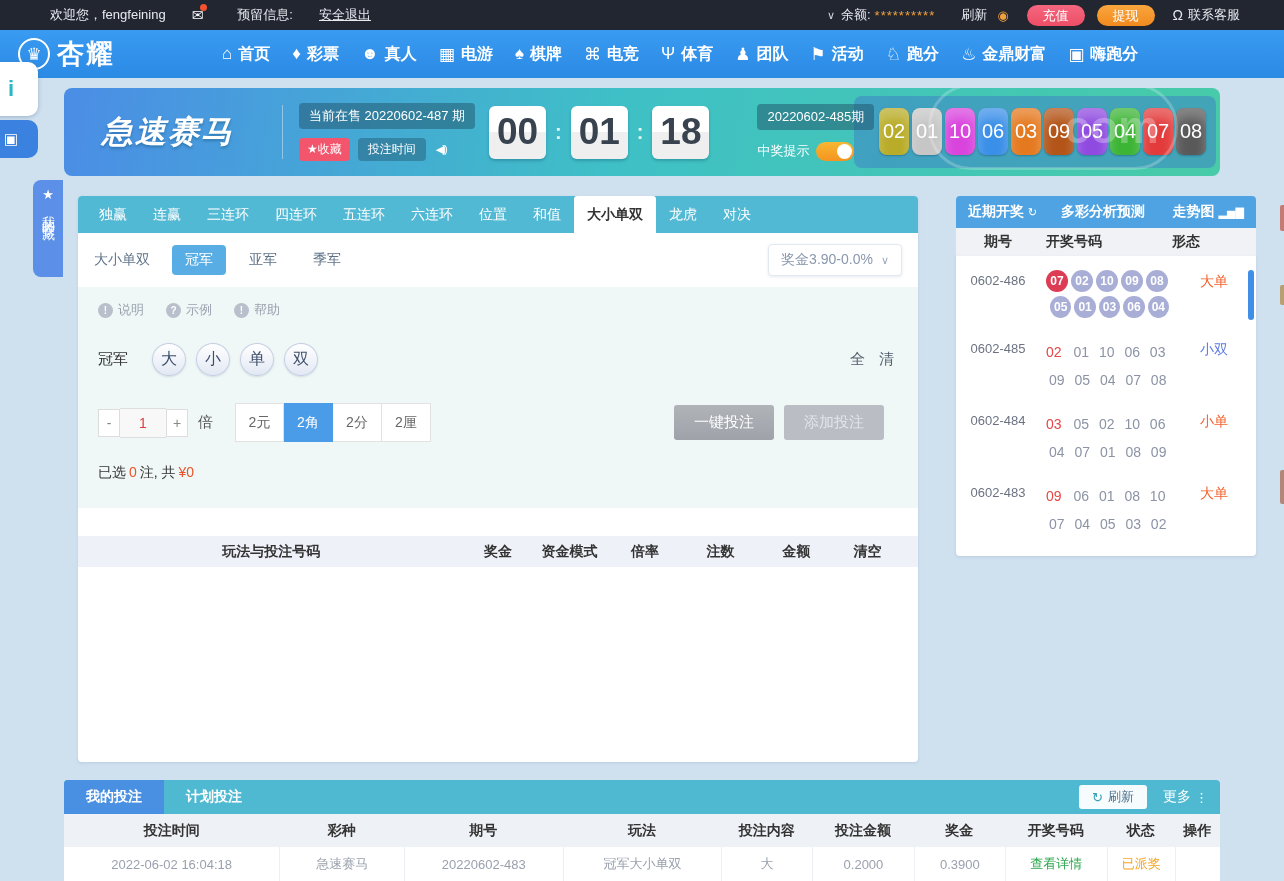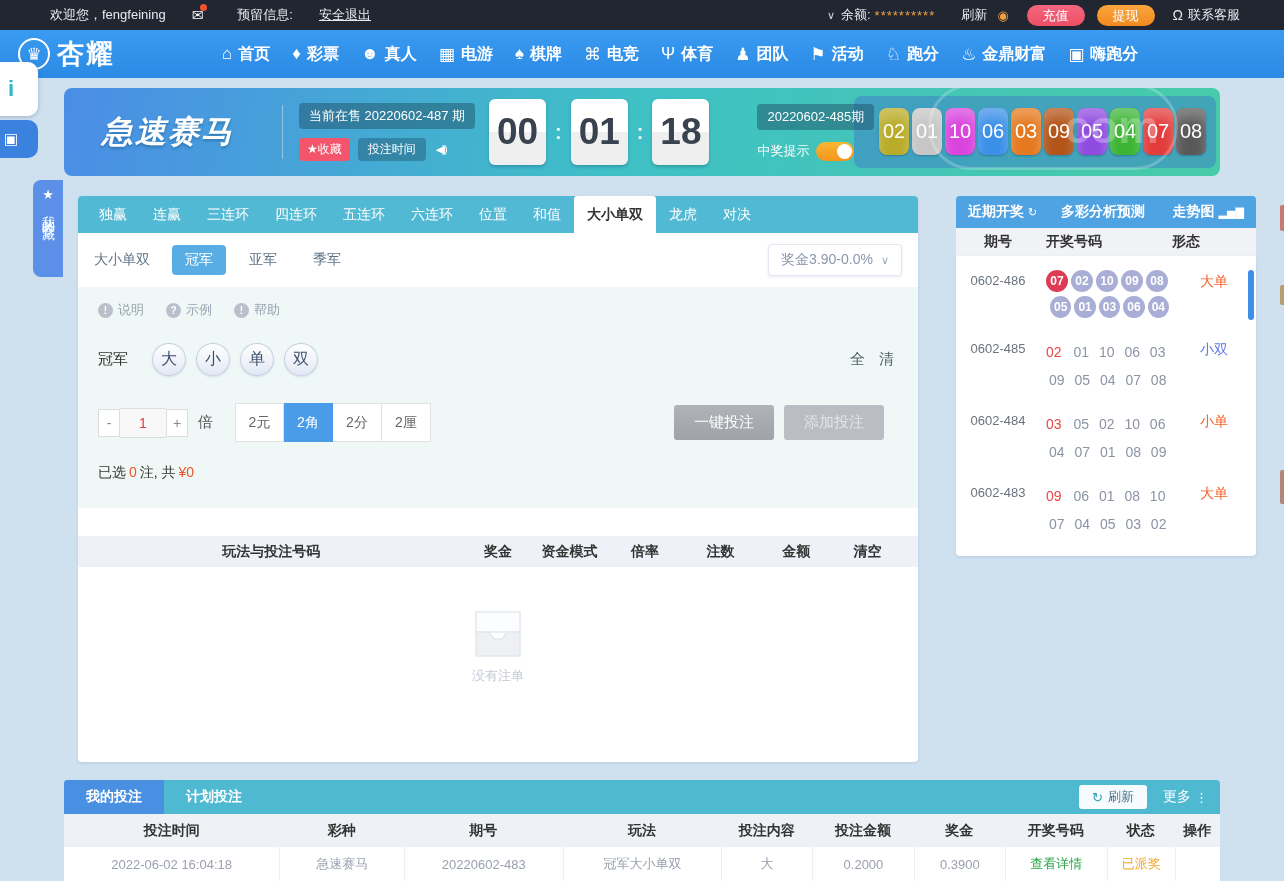--- a/index.html
+++ b/index.html
@@ -38,21 +38,21 @@
   .banner { position:absolute; left:64px; top:88px; width:1156px; height:88px; border-radius:8px; background:linear-gradient(100deg,#4b8de6 0%,#3fc0c6 48%,#47cba8 100%); display:flex; align-items:center; overflow:hidden; }
   .game-logo { color:#fff; font-size:31px; font-weight:bold; font-style:italic; text-shadow:0 2px 3px rgba(0,60,90,.35); margin-left:38px; width:178px; letter-spacing:2px; }
   .v-div { width:1px; height:54px; background:rgba(255,255,255,.4); margin:0 16px 0 2px; }
   .sale-block { display:flex; flex-direction:column; justify-content:flex-end; }
   .dark-badge { background:rgba(32,82,104,.5); color:#fff; font-size:13px; border-radius:4px; padding:4px 10px; white-space:nowrap; }
   .badge-row { display:flex; align-items:center; margin-top:9px; }
   .fav-badge { background:#f3556d; color:#fff; font-size:12px; border-radius:4px; padding:3px 8px; margin-right:8px; cursor:pointer; }
   .time-badge { background:rgba(32,82,104,.42); color:#fff; font-size:12px; border-radius:4px; padding:3px 10px; margin-right:10px; }
   .speaker { color:#fff; font-size:11px; cursor:pointer; letter-spacing:-2px; }
   .clock { display:flex; align-items:center; margin-left:14px; }
-  .flip { width:57px; height:66px; border-radius:6px; background:linear-gradient(#ffffff 0 50%,#efefef 50% 100%); box-shadow:0 2px 3px rgba(0,50,80,.25); color:#39434f; font-size:37px; font-weight:bold; display:flex; align-items:center; justify-content:center; }
+  .flip { width:57px; height:53px; border-radius:6px; background:linear-gradient(#ffffff 0 50%,#efefef 50% 100%); box-shadow:0 2px 3px rgba(0,50,80,.25); color:#39434f; font-size:37px; font-weight:bold; display:flex; align-items:center; justify-content:center; }
   .colon { color:rgba(255,255,255,.85); font-size:20px; font-weight:bold; margin:0 9px; }
   .result-block { display:flex; flex-direction:column; margin-left:48px; z-index:2;text-align:right; }
   .tip-row { display:flex; align-items:center; margin-top:12px; }
   .tip-label { color:#fff; font-size:13px; margin-right:7px; }
   .toggle { width:38px; height:19px; border-radius:10px; background:linear-gradient(#f7b733,#f5941e); position:relative; cursor:pointer; }
   .toggle::after { content:""; position:absolute; right:2px; top:2px; width:15px; height:15px; border-radius:50%; background:#fff; }
   .balls-overlay { position:absolute; left:790px; top:8px; width:362px; height:72px; border-radius:8px; background:rgba(62,118,200,.45); }
   .balls { position:absolute; left:815px; top:20px; display:flex; }
   .ball { width:30px; height:47px; border-radius:8px; margin-right:3px; color:#fff; font-size:20px; display:flex; align-items:center; justify-content:center; box-shadow:inset 0 10px 12px rgba(255,255,255,.28), 0 1px 2px rgba(0,40,70,.3); }
   .wm { position:absolute; right:42px; top:-4px; width:250px; height:86px; border:3px solid rgba(255,255,255,.22); border-radius:44px; display:flex; align-items:center; justify-content:flex-end; padding-right:16px; color:rgba(255,255,255,.28); font-size:46px; font-weight:bold; pointer-events:none; }
@@ -429,27 +429,20 @@
 
         <span>倍率</span>
 
         <span>注数</span>
 
         <span>金额</span>
 
         <span>清空</span>
 
     </div>
-    <div class="empty-zone">
-      <svg width="58" height="50" viewBox="0 0 58 50">
-        <path d="M7 3 h44 v20 h-44 z" fill="#fcfdfe" stroke="#e4e7ed" stroke-width="1.5"></path>
-        <path d="M7 23 h13 l5 7 h8 l5 -7 h13 v24 h-44 z" fill="#eef0f4" stroke="#e4e7ed" stroke-width="1.5"></path>
-      </svg>
-      <span class="empty-txt">没有注单</span>
-    </div>
   </section>
 
   <section class="recent">
     <div class="rp-head">
 
         <span class="rp-tab">
           <span>近期开奖</span>
           <span class="rp-ico">↻</span>
         </span>
 

